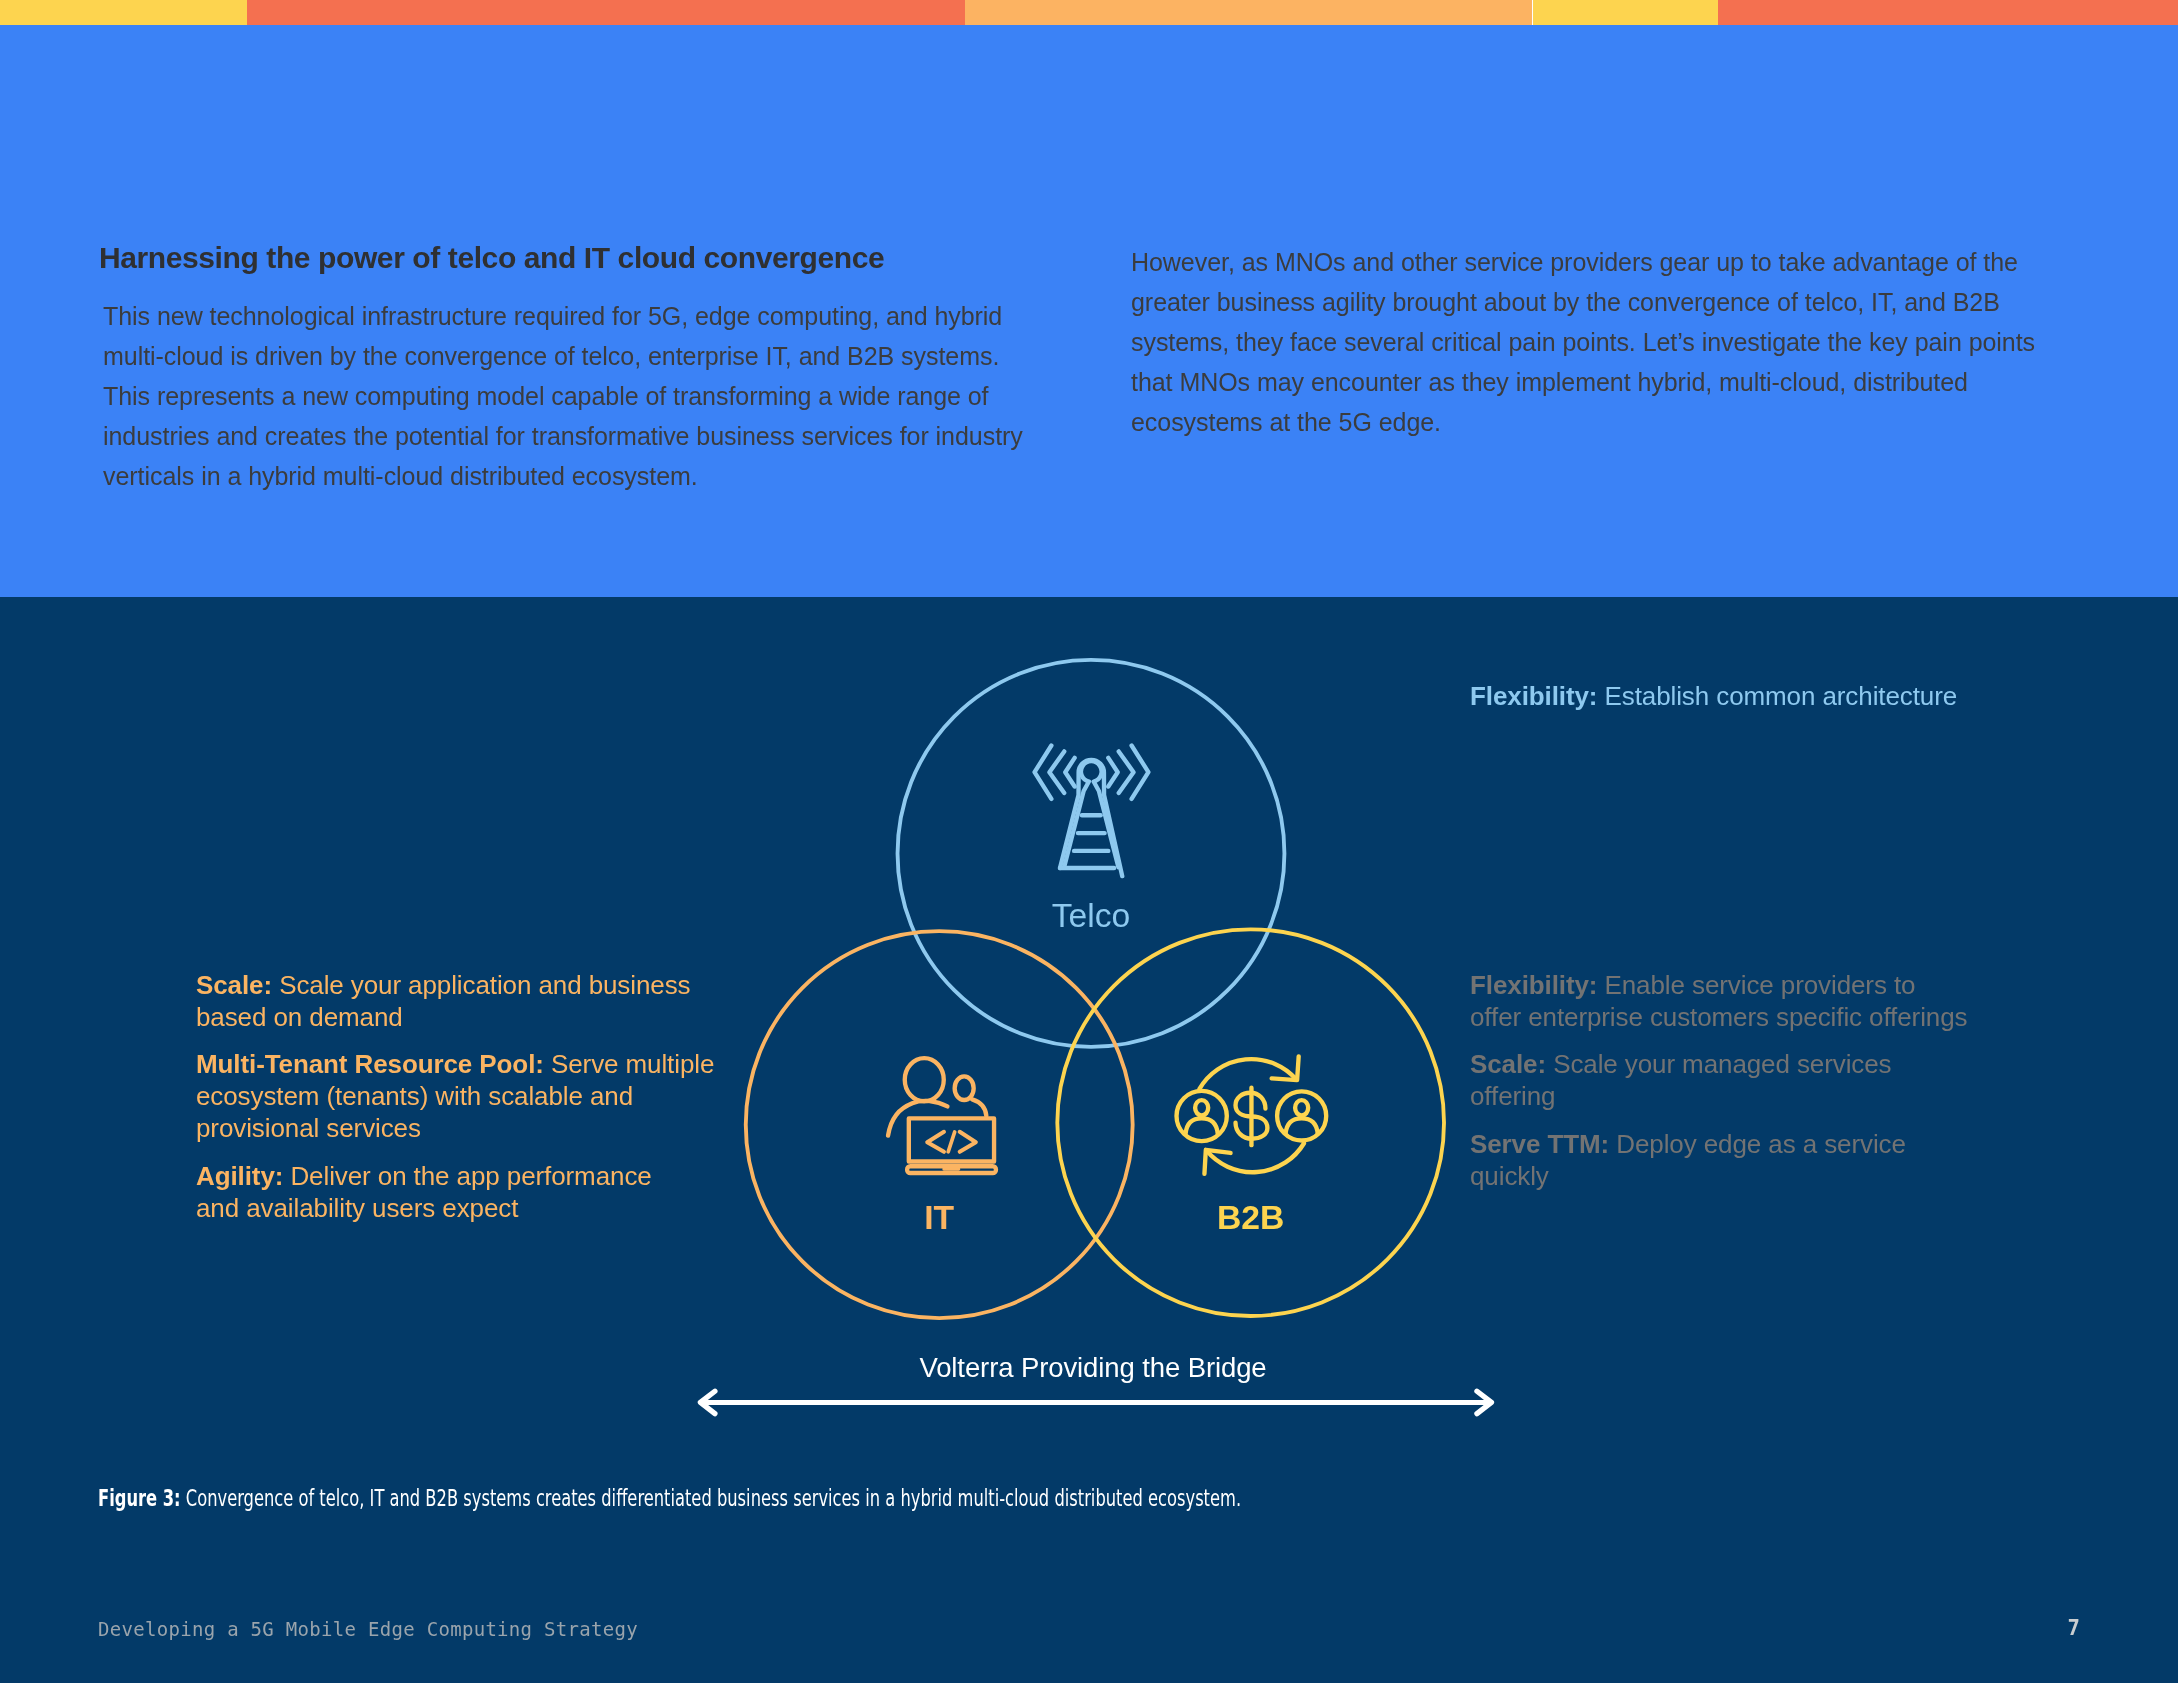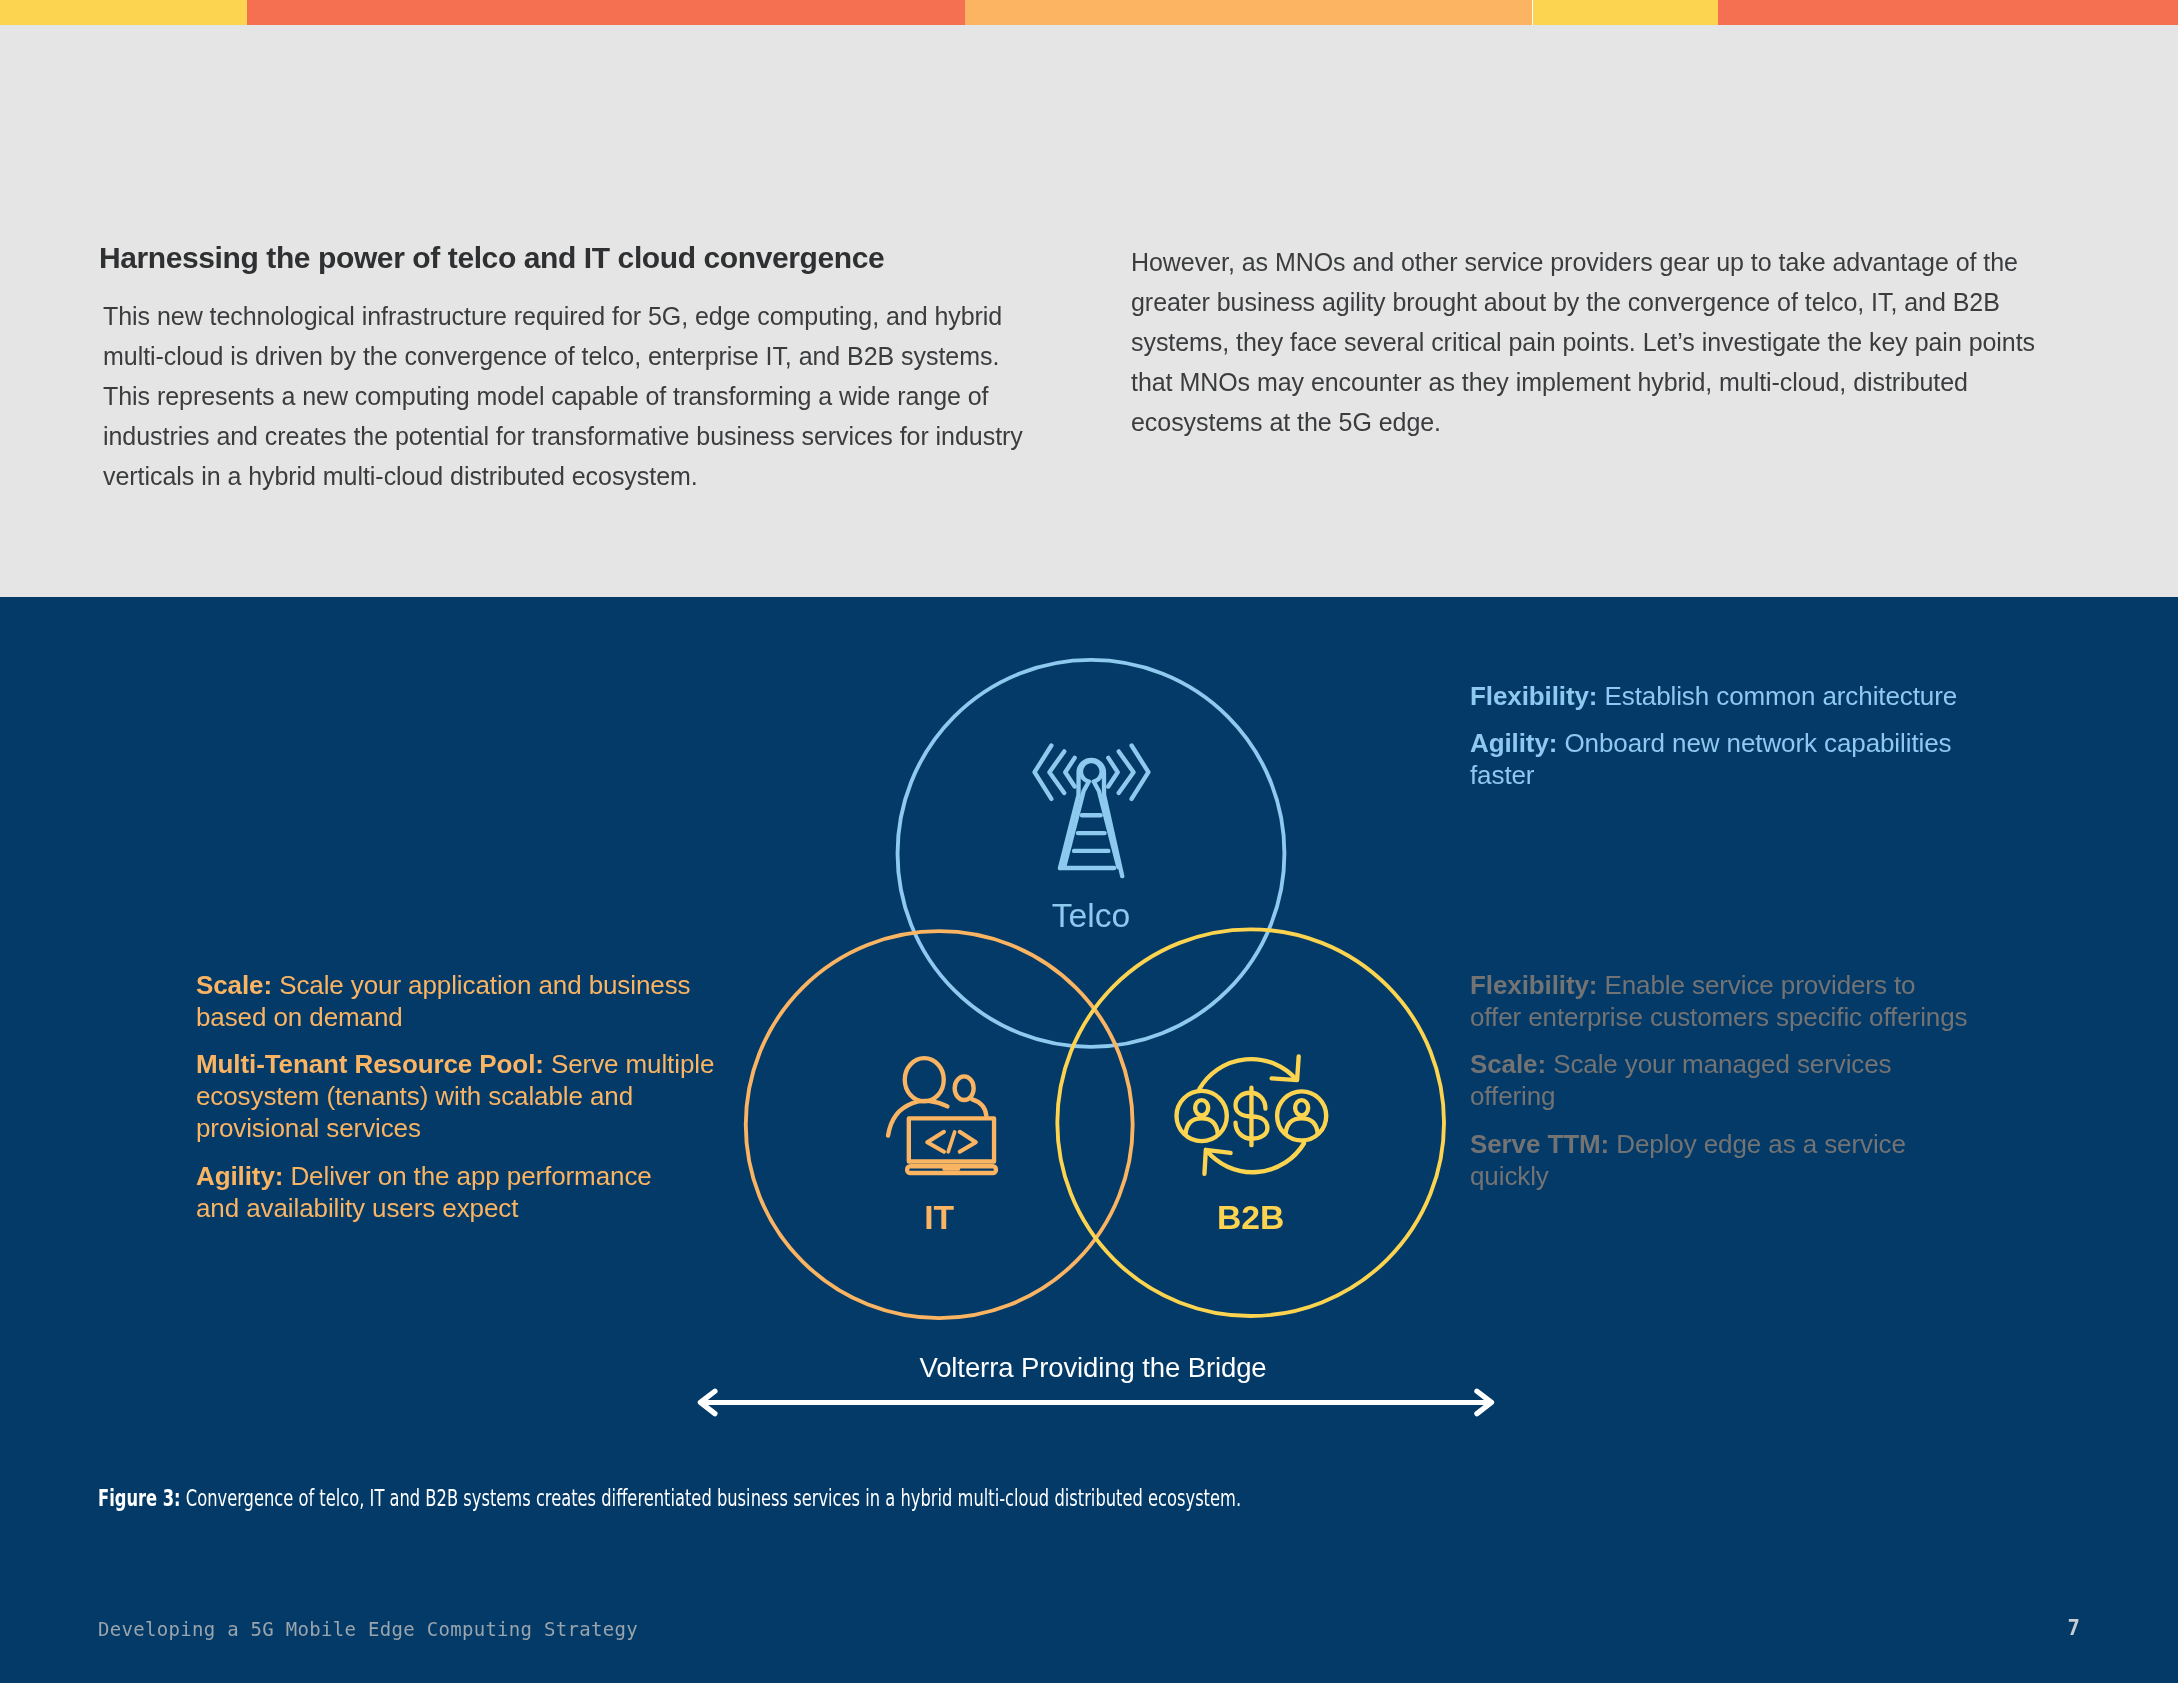--- a/index.html
+++ b/index.html
@@ -4,21 +4,21 @@
 <style>
   html,body{margin:0;padding:0;}
   body{width:2178px;height:1683px;background:#ffffff;font-family:"Liberation Sans",sans-serif;overflow:hidden;}
   .page{position:absolute;left:0;top:0;width:2178px;height:1683px;}
 
   
   .topbar{position:absolute;left:0;top:0;width:2178px;height:25px;}
   .topbar i{position:absolute;top:0;height:25px;display:block;}
 
   
-  .white{position:absolute;left:0;top:25px;width:2178px;height:657px;background:#e5e5e5;}
+  .white{position:absolute;left:0;top:25px;width:2178px;height:657px;background:#3b82f6;}
   .col{position:absolute;}
   .col-left{left:99px;top:216px;width:980px;}
   .col-right{left:1127px;top:213px;width:980px;}
   h1.sec-title{font-size:30px;font-weight:700;color:#2f3032;margin:0 0 21px 0;letter-spacing:-0.4px;line-height:34px;}
   p.body{font-size:25px;line-height:40px;color:#3b3c3e;margin:4px;letter-spacing:-0.05px;white-space:pre-line;}
 
   
   .dark{position:absolute;left:0;top:597px;width:2178px;height:1086px;background:#033a68;}
   .figlayer{position:absolute;left:0;top:0;width:2178px;height:1683px;}
 
@@ -129,22 +129,21 @@
         <path d="M1216.6 1185.8 L1218.0 1161.4 L1243.0 1164.6"></path>
       </g>
         </g>
       <g id="bridge-arrow-g">
           <path d="M709.5 1416.6 L1504.5 1416.6" stroke="#ffffff" stroke-width="5.0" fill="none"></path>
           <path d="M722.1 1405.3 L707.5 1416.6 L722.1 1427.8999999999999" stroke="#ffffff" stroke-width="5.4" fill="none" stroke-linecap="round" stroke-linejoin="round"></path>
           <path d="M1491.9 1405.3 L1506.5 1416.6 L1491.9 1427.8999999999999" stroke="#ffffff" stroke-width="5.4" fill="none" stroke-linecap="round" stroke-linejoin="round"></path>
         </g>
     </svg>
 
-    <div class="bullets b-blue" style="left:1470px;top:680px;width:554px;" id="telco-points"><p><b>Flexibility:</b><span> Establish common architecture</span></p><p><b>Agility:</b><span> Onboard new network capabilities
-faster</span></p></div>
+    <div class="bullets b-blue" style="left:1470px;top:680px;width:554px;" id="telco-points"><p><b>Flexibility:</b><span> Establish common architecture</span></p></div>
     <div class="bullets b-orange" style="left:196px;top:969px;width:554px;" id="it-points"><p><b>Scale:</b><span> Scale your application and business
 based on demand</span></p><p><b>Multi-Tenant Resource Pool:</b><span> Serve multiple
 ecosystem (tenants) with scalable and
 provisional services</span></p><p><b>Agility:</b><span> Deliver on the app performance
 and availability users expect</span></p></div>
     <div class="bullets b-yellow" style="left:1470px;top:969px;width:554px;" id="b2b-points"><p><b>Flexibility:</b><span> Enable service providers to
 offer enterprise customers specific offerings</span></p><p><b>Scale:</b><span> Scale your managed services
 offering</span></p><p><b>Serve TTM:</b><span> Deploy edge as a service
 quickly</span></p></div>
 

